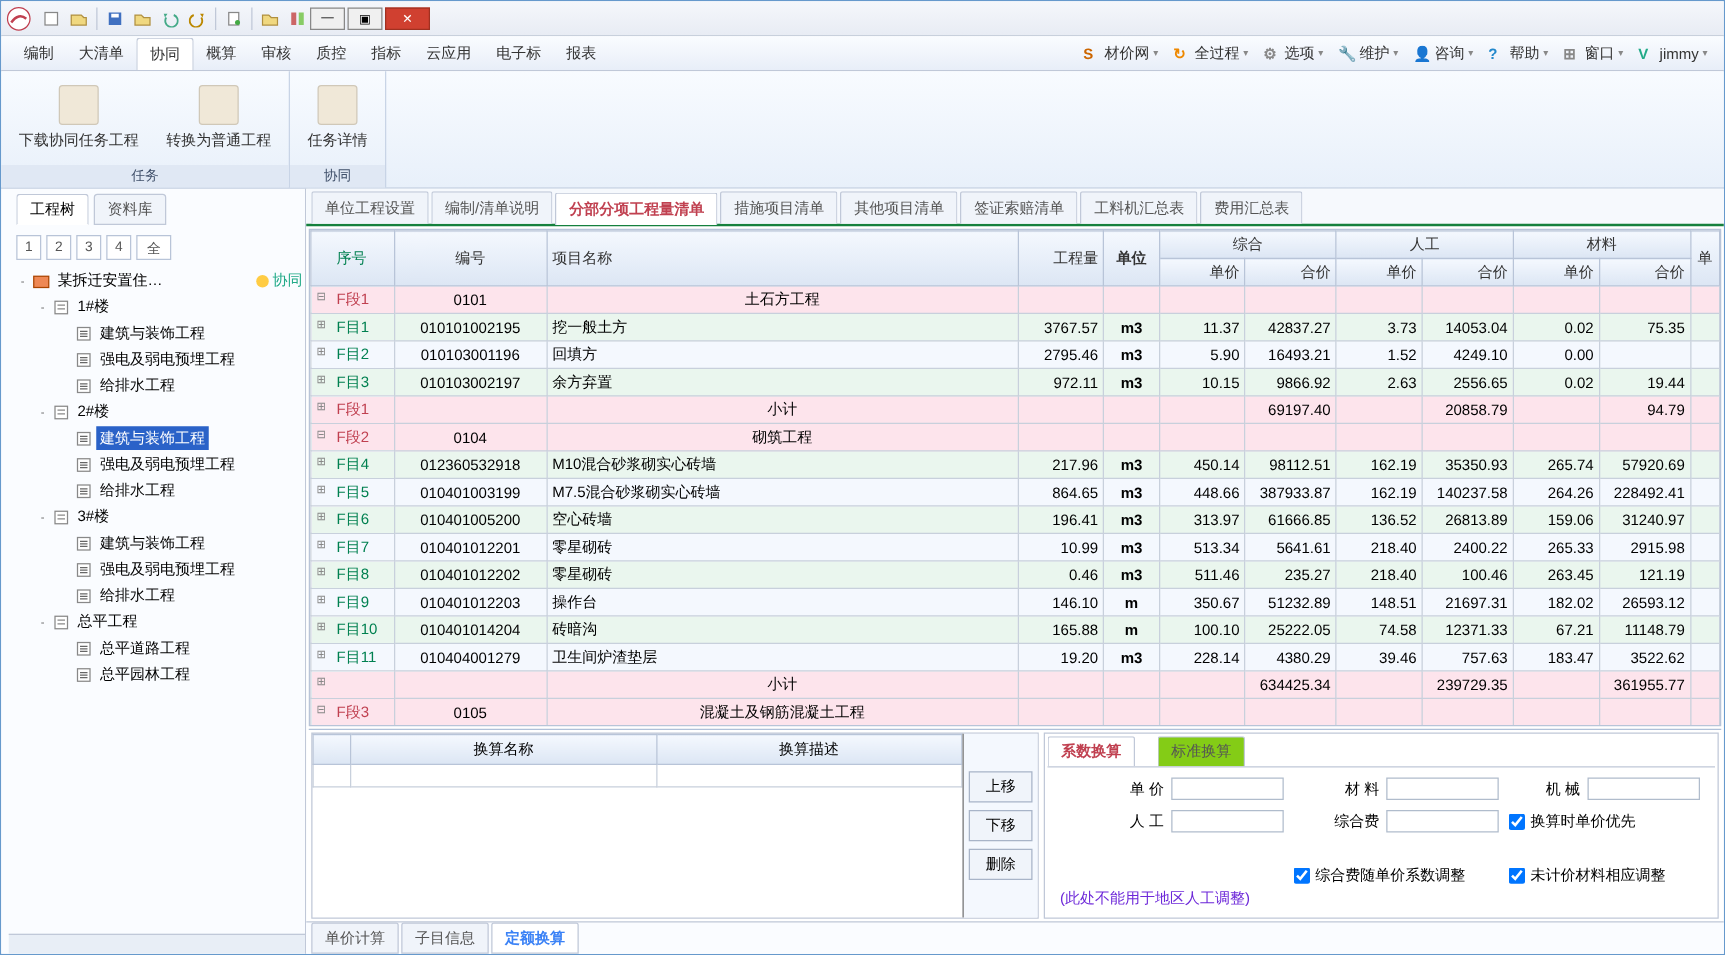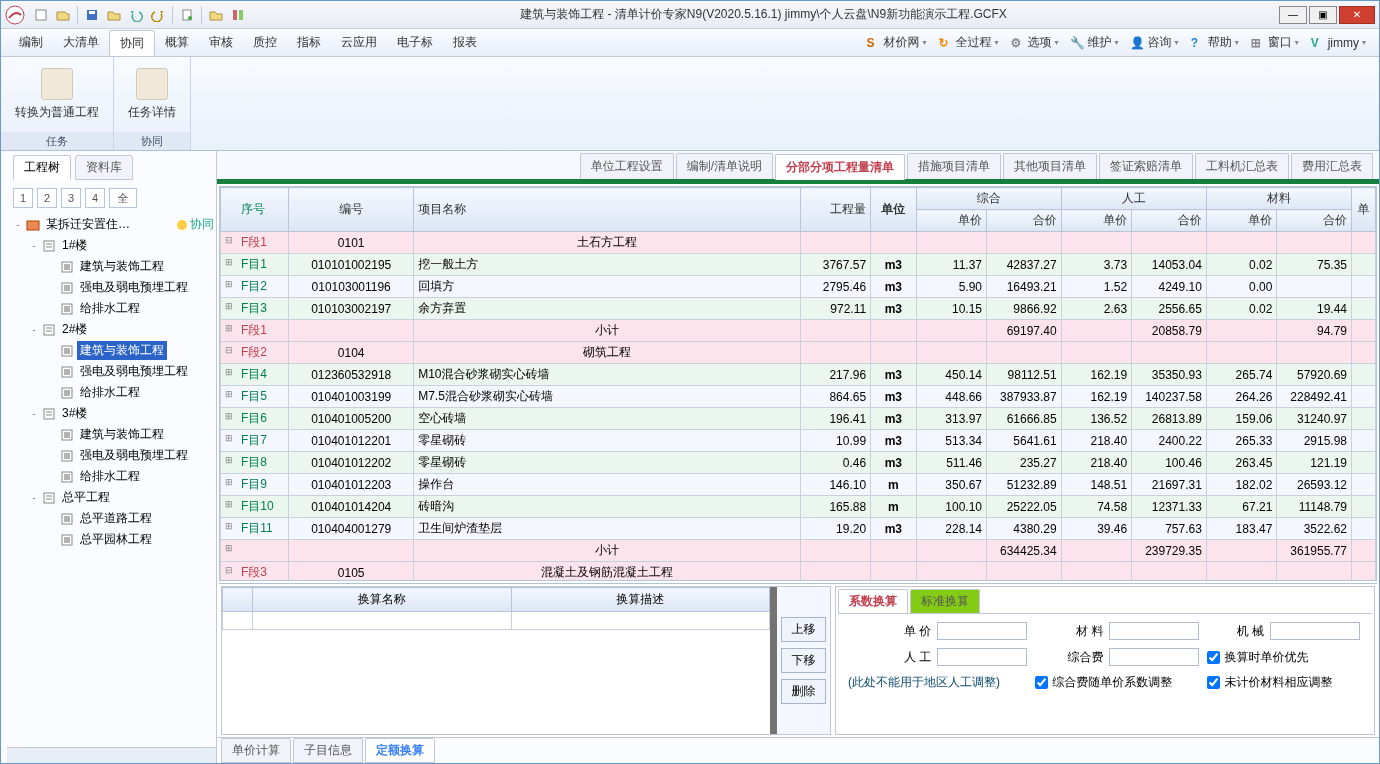--- a/index.html
+++ b/index.html
@@ -31,41 +31,41 @@
 .ribbon-group .items { flex: 1; display: flex; padding: 4px 8px; gap: 10px; }
 .ribbon-group .group-title { height: 18px; text-align: center; color: #40506a; background: #e0e8f4; font-size: 11px; line-height: 18px; }
 .ribbon-btn { display: flex; flex-direction: column; align-items: center; justify-content: center; padding: 4px 6px; gap: 4px; }
 .ribbon-btn .rib-ico { width: 32px; height: 32px; background: #f0e8d8; border: 1px solid #d0c8b8; border-radius: 3px; }
 .ribbon-btn span { color: #333; }
 
 
 .body-split { flex: 1; display: flex; min-height: 0; }
 
 
-.left-panel { width: 216px; border-right: 1px solid #c0c8d8; padding: 4px 0 0 6px; display: flex; flex-direction: column; background: #fafcff; }
+.left-panel { width: 244px; border-right: 1px solid #c0c8d8; padding: 4px 0 0 6px; display: flex; flex-direction: column; background: #fafcff; }
 .left-tabs { display: flex; gap: 4px; margin-bottom: 4px; padding-left: 6px; }
 .ltab { padding: 3px 10px; border: 1px solid #c0c8d8; background: #f0f4fa; border-radius: 3px 3px 0 0; color: #555; }
 .ltab.active { background: #fff; color: #000; border-bottom-color: #fff; position: relative; z-index: 2; }
 .left-pager { display: flex; gap: 4px; padding: 4px 6px; }
 .pg-btn { width: 20px; height: 20px; border: 1px solid #b8c4d8; background: #fff; display: flex; align-items: center; justify-content: center; font-size: 11px; color: #555; }
 .pg-btn.wide { width: 28px; }
 .tree { flex: 1; overflow: auto; padding: 2px 2px 8px 4px; }
 .tnode { white-space: nowrap; padding: 1px 0 1px 0; display: flex; align-items: center; gap: 3px; }
 .tnode .exp { width: 10px; display: inline-block; text-align: center; color: #666; font-size: 9px; }
 .tnode .tico { width: 14px; height: 14px; display: inline-block; }
 .tnode .lbl { padding: 1px 3px; }
 .tnode.sel .lbl { background: #2a62c8; color: #fff; }
 .tnode.d0 { padding-left: 2px; }
 .tnode.d1 { padding-left: 18px; }
 .tnode.d2 { padding-left: 36px; }
 .hscroll { height: 16px; border-top: 1px solid #c0c8d8; background: #e8eef6; }
 
 
 .right-main { flex: 1; display: flex; flex-direction: column; min-width: 0; background: #fff; }
-.content-tabs { display: flex; padding: 2px 4px 0; border-bottom: 5px solid #15803d; background: #f6f9fd; justify-content: flex-end; }
+.content-tabs { display: flex; padding: 2px 4px 0; border-bottom: 2px solid #15803d; background: #f6f9fd; }
 .ctab { padding: 4px 10px; border: 1px solid #c0c8d8; background: #f0f4fa; margin-right: 2px; border-bottom: none; color: #555; border-radius: 2px 2px 0 0; }
 .ctab.active { background: #fff; color: #c04050; font-weight: bold; position: relative; top: 1px; }
 
 
 .grid-wrap { flex: 1; overflow: auto; border: 1px solid #b8c4d8; margin: 2px; min-height: 0; }
 table.grid { border-collapse: collapse; width: 100%; }
 .grid th { background: linear-gradient(#f4f8fe, #dce6f4); border: 1px solid #b8c4d8; padding: 2px 4px; font-weight: normal; color: #333; height: 20px; }
 .grid td { border: 1px solid #c8d0dc; padding: 2px 4px; height: 18px; white-space: nowrap; }
 .grid .col-xh { width: 60px; text-align: left; padding-left: 20px; color: #008050; }
 .grid .col-bh { width: 110px; text-align: center; }
@@ -82,30 +82,30 @@
 .grid .tree-cell::before { content: "⊞"; position: absolute; left: 4px; top: 3px; color: #888; font-size: 9px; }
 .grid tr.segment .tree-cell::before { content: "⊟"; }
 
 
 .lower { height: 154px; display: flex; border-top: 1px solid #b0c0d8; margin: 0 2px; }
 .lower-left { flex: 1; border: 1px solid #c0c8d8; margin: 2px; display: flex; }
 .ll-table { flex: 1; }
 .ll-table table { width: 100%; border-collapse: collapse; }
 .ll-table th { background: linear-gradient(#f4f8fe, #dce6f4); border: 1px solid #b8c4d8; padding: 3px; font-weight: normal; }
 .ll-table td { border: 1px solid #c8d0dc; height: 18px; }
-.ll-btns { width: 60px; display: flex; flex-direction: column; gap: 6px; padding: 6px 4px; background: #f4f8fe; border-left: 7px solid #737373; justify-content: center; }
+.ll-btns { width: 60px; display: flex; flex-direction: column; gap: 6px; padding: 6px 4px; background: #f4f8fe; border-left: 1px solid #737373; justify-content: center; }
 .ll-btn { border: 1px solid #a8b4c8; background: #f0f4fa; padding: 3px 0; text-align: center; }
 .lower-right { width: 540px; border: 1px solid #c0c8d8; margin: 2px; display: flex; flex-direction: column; padding: 2px; }
-.lr-tabs { display: flex; gap: 2px; align-items: center; }
+.lr-tabs { display: flex; gap: 18px; align-items: center; }
 .lr-tab { padding: 3px 10px; border: 1px solid #c0c8d8; background: #84cc16; border-bottom: none; border-radius: 2px 2px 0 0; color: #555; }
 .lr-tab.active { background: #fff; color: #c04050; font-weight: bold; }
 .lr-form { flex: 1; border-top: 1px solid #c0c8d8; padding: 8px 10px; display: grid; grid-template-columns: auto 92px auto 92px auto 92px; gap: 8px 6px; align-items: center; align-content: start; }
 .lr-form label { text-align: right; }
 .lr-form input[type=text] { width: 90px; border: 1px solid #b0bccc; height: 18px; background: #fff; }
-.lr-hint { color: #0c4a6e; grid-column: 1 / 3; }
+.lr-hint { color: #6d28d9; grid-column: 1 / 3; margin-top: 36px; }
 .lr-chk { display: flex; align-items: center; gap: 4px; }
 
 
 .bottom-tabs { height: 26px; display: flex; align-items: center; padding: 2px 4px; border-top: 1px solid #c0c8d8; background: #fafcff; }
 .btab { padding: 3px 10px; border: 1px solid #c0c8d8; background: #f0f4fa; margin-right: 2px; color: #555; border-radius: 2px 2px 0 0; }
 .btab.active { color: #3b82f6; font-weight: bold; background: #fff; }
 
 svg { display: block; }
 </style>
 </head>
@@ -168,21 +168,20 @@
             <path d="M1 4 h5 l2 2 h5 v6 h-12 z" fill="#f0d880" stroke="#b09040"></path>
           </svg>
         </div>
       <div class="qa-btn">
           <svg width="14" height="14">
             <rect x="2" y="2" width="4" height="10" fill="#c66"></rect>
             <rect x="8" y="2" width="4" height="10" fill="#8c6"></rect>
           </svg>
         </div>
     </div>
-    <div class="title-text">建筑与装饰工程 - 清单计价专家N9(V2020.5.16.1) jimmy\个人云盘\N9新功能演示工程.GCFX</div>
     <div class="win-btns">
       <div class="win-btn">—</div>
       <div class="win-btn">▣</div>
       <div class="win-btn win-close">✕</div>
     </div>
   </div>
 
   <div class="menubar">
     <div id="menu-items" style="display: flex;">
         <div class="menu-item">编制</div>
@@ -239,20 +238,24 @@
           <span style="font-size:8px;color:#888">▾</span>
         </div>
       </div>
   </div>
 
   <div class="ribbon" id="ribbon">
       <div class="ribbon-group">
         <div class="items">
           <div class="ribbon-btn">
             <div class="rib-ico"></div>
+            <span>下载协同任务工程</span>
+          </div>
+          <div class="ribbon-btn">
+            <div class="rib-ico"></div>
             <span>转换为普通工程</span>
           </div>
         </div>
         <div class="group-title">任务</div>
       </div>
       <div class="ribbon-group">
         <div class="items">
           <div class="ribbon-btn">
             <div class="rib-ico"></div>
             <span>任务详情</span>

